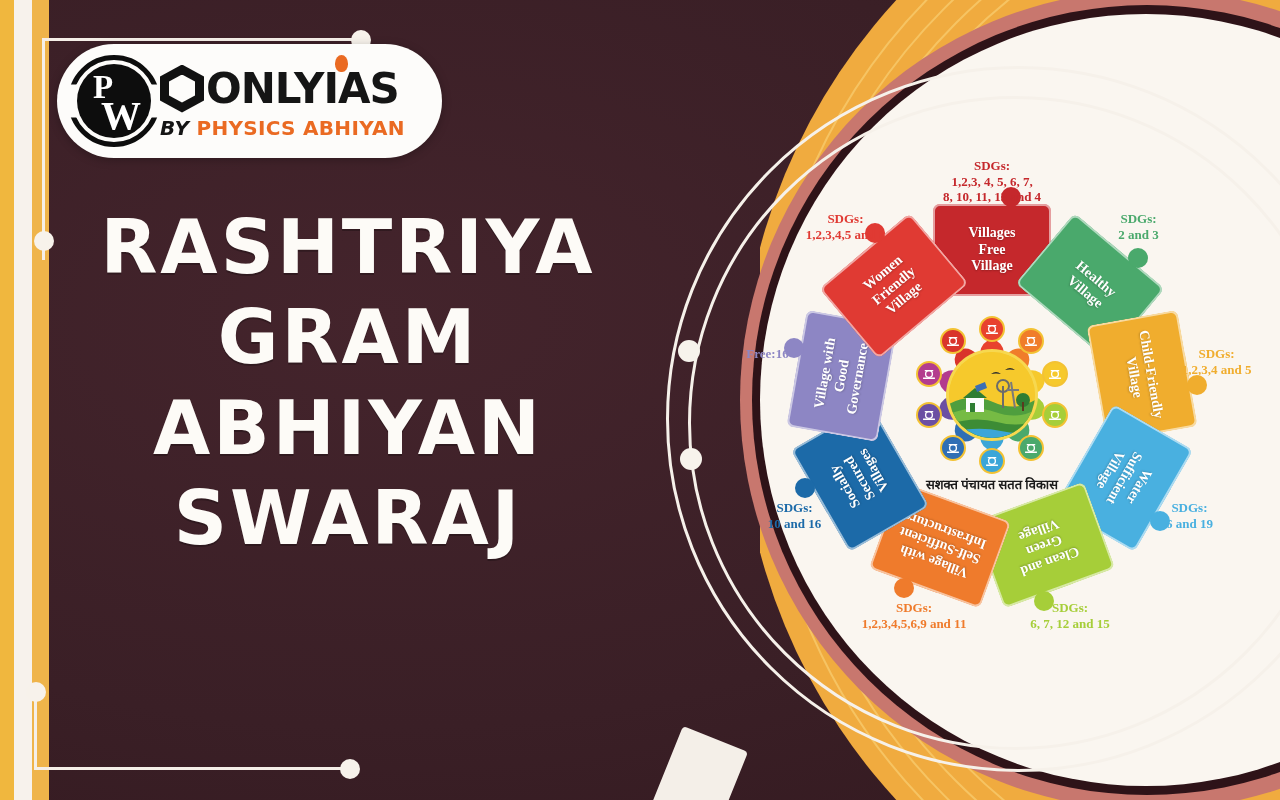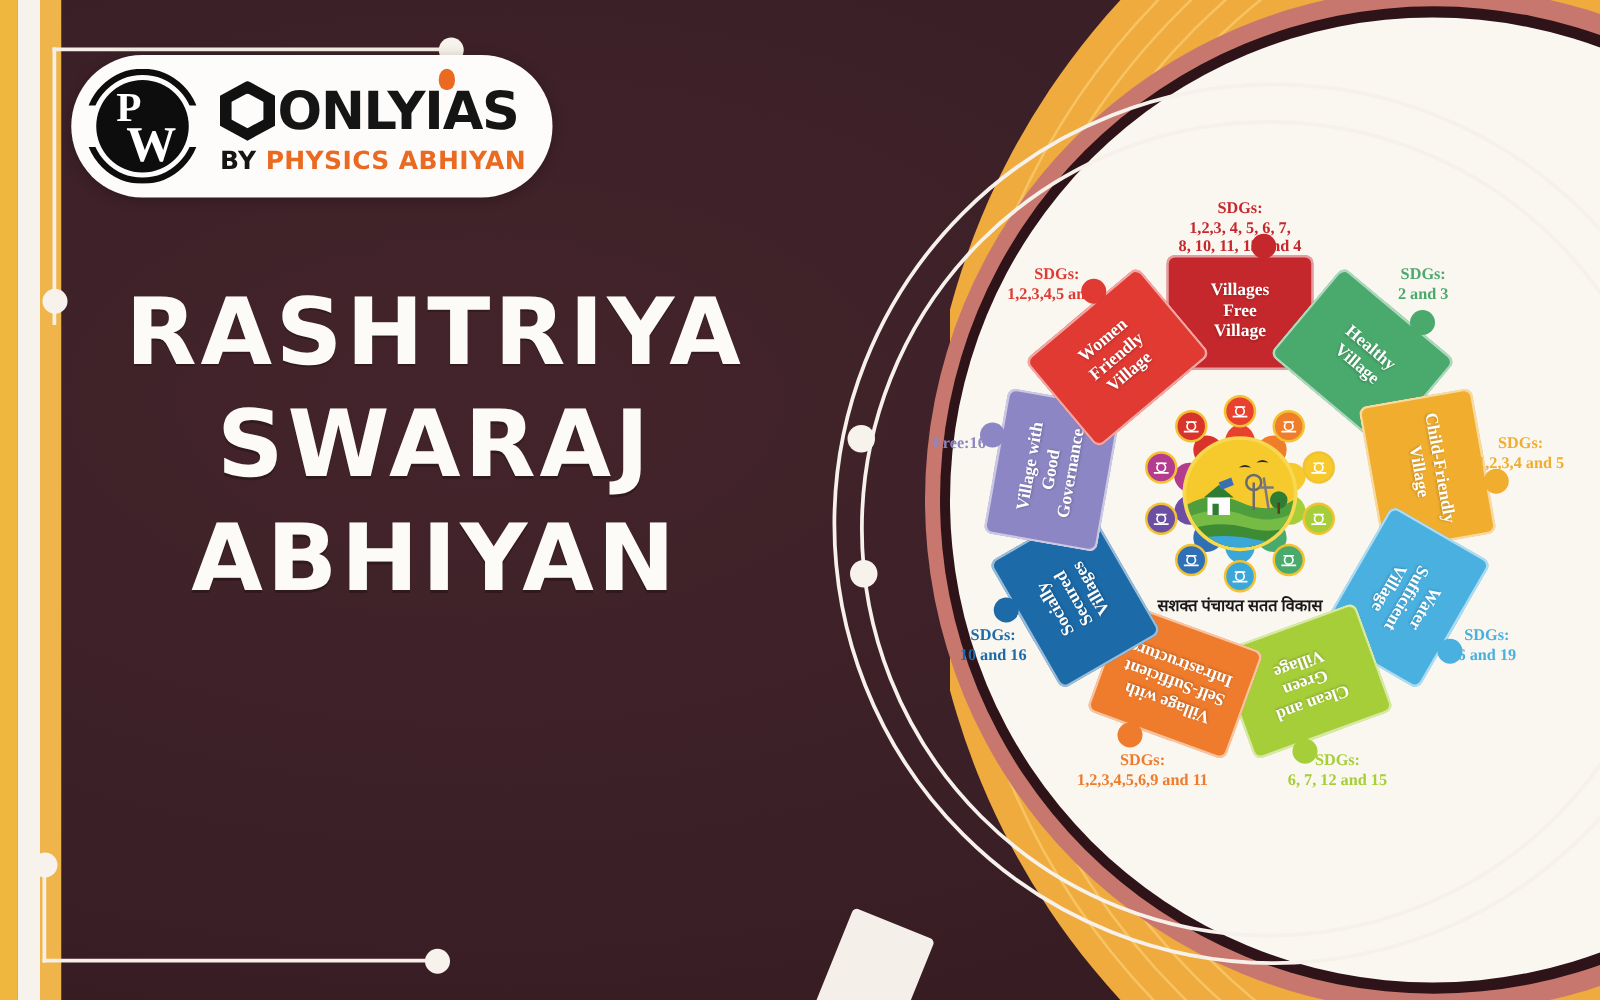--- a/index.html
+++ b/index.html
@@ -45,42 +45,42 @@
      box-shadow:0 2px 10px rgba(0,0,0,.25);}
   .pw-mark{position:relative;width:92px;height:92px;margin-left:11px;flex:0 0 auto;}
   .pw-ring{position:absolute;inset:0;border-radius:50%;border:5px solid #0d0d0d;
      clip-path:polygon(0 0,100% 0,100% 32%,0 32%, 0 68%, 100% 68%, 100% 100%, 0 100%);}
   .pw-disc{position:absolute;left:9px;top:9px;width:74px;height:74px;border-radius:50%;
      background:#0d0d0d;color:#fff;}
   .pw-p{position:absolute;left:16px;top:5px;font-family:"Liberation Serif",serif;
      font-size:33px;font-weight:700;color:#fff;}
   .pw-w{position:absolute;left:24px;top:28px;font-family:"Liberation Serif",serif;
      font-size:40px;font-weight:700;color:#fff;}
-  .brand{margin-left:16px;line-height:1;}
+  .brand{margin-left:0;line-height:1;}
   .brand-top{display:flex;align-items:center;}
   .hexo{width:44px;height:48px;background:#111;
      clip-path:polygon(50% 0,100% 25%,100% 75%,50% 100%,0 75%,0 25%);
      position:relative;margin-right:2px;}
   .hexo:after{content:"";position:absolute;left:9px;top:10px;width:26px;height:28px;
      background:#fdfcfa;clip-path:polygon(50% 0,100% 25%,100% 75%,50% 100%,0 75%,0 25%);}
   .onlyias-txt{font-family:"DejaVu Sans",sans-serif;font-weight:700;font-size:42px;
      letter-spacing:-1px;color:#151515;position:relative;}
   .idot{position:absolute;width:13px;height:17px;border-radius:50% 50% 45% 45%;
      background:#ea6a22;right:51px;top:-13px;}
   .brand-bot{margin-top:5px;font-family:"DejaVu Sans",sans-serif;font-weight:700;
      font-size:20px;letter-spacing:.3px;}
-  .by{color:#151515;}
+  .by{color:#151515;font-style:italic;}
   .pwtxt{color:#ea6a22;}
 
   
   .deco-line{position:absolute;background:#f5efe8;}
   .deco-dot{position:absolute;width:20px;height:20px;border-radius:50%;background:#f7f2eb;}
 
   
-  .title{position:absolute;left:88px;top:221px;width:520px;text-align:center;
+  .title{position:absolute;left:88px;top:202px;width:520px;text-align:center;
      color:#fdfbf7;font-family:"DejaVu Sans",sans-serif;font-weight:700;
      font-size:74px;line-height:1.22;letter-spacing:3px;
      text-shadow:0 2px 0 rgba(0,0,0,.25);}
   .title div{white-space:nowrap;}
 
   
   .wheel{position:absolute;left:762px;top:172px;width:460px;height:460px;}
   .piece{position:absolute;left:50%;top:50%;width:118px;height:92px;
      transform-origin:50% 252px;
      display:flex;align-items:center;justify-content:center;text-align:center;
@@ -164,22 +164,23 @@
       </div>
       <div class="brand-bot">
         <span class="by">BY</span>
         <span class="pwtxt">PHYSICS ABHIYAN</span>
       </div>
     </div>
   </div>
 
   <div class="title">
     <div>RASHTRIYA</div>
+    <div>GRAM</div>
+    <div>ABHIYAN</div>
     <div>SWARAJ</div>
-    <div>ABHIYAN</div>
   </div>
 
   <div class="wheel" id="wheel">
     <div class="emblem">
       <div class="emb-people" id="people">
           <div style="position: absolute; width: 30px; height: 42px; left: 60px; top: 2px; transform: rotate(0deg);"><svg viewBox="0 0 30 42" width="30" height="42">
               <circle cx="15" cy="9" r="7" fill="#e8422e"></circle>
               <path d="M15 17 q-11 3 -12 14 q6 4 12 4 q6 0 12 -4 q-1 -11 -12 -14z" fill="#e8422e"></path>
             </svg></div>
           <div class="badge" style="left: 62px; top: -4px; background: rgb(232, 66, 46);">

